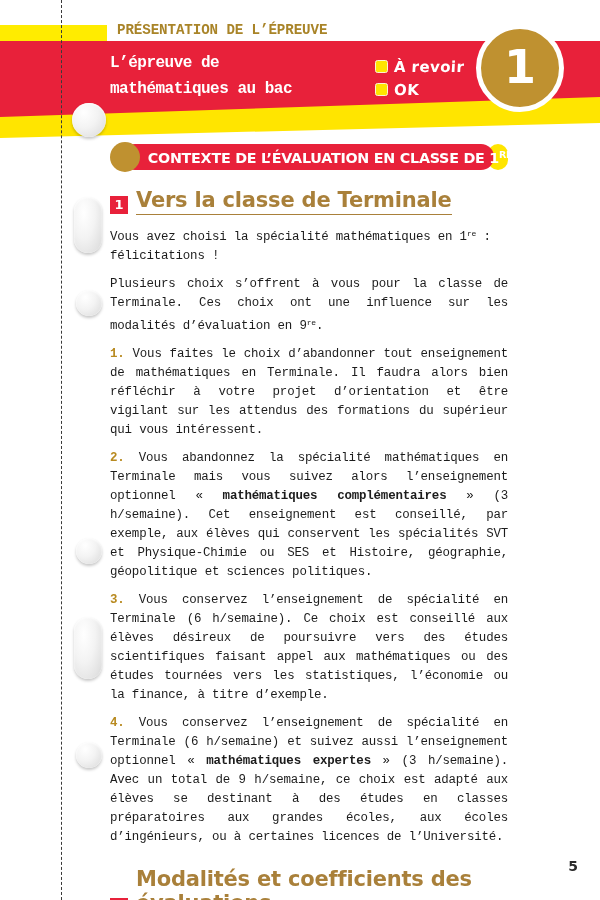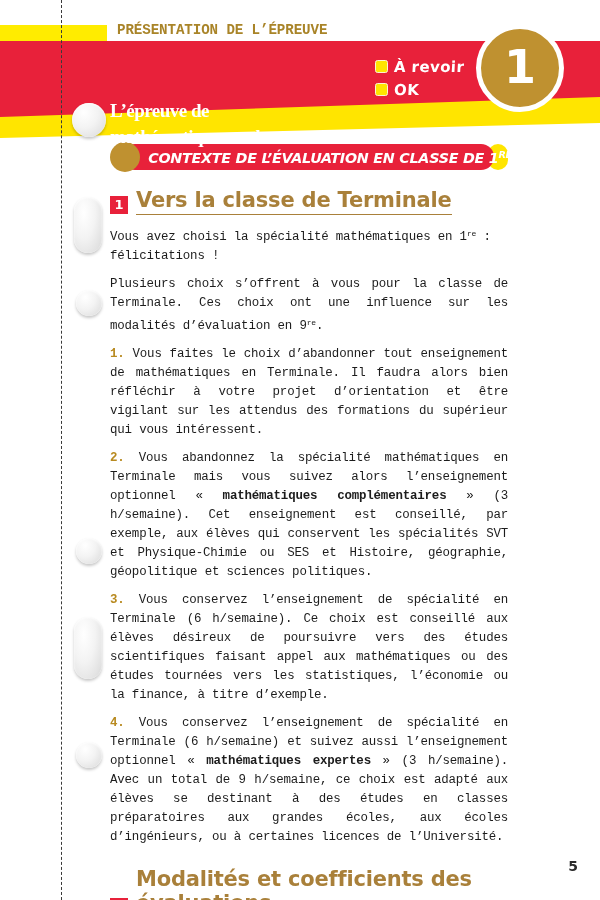--- a/index.html
+++ b/index.html
@@ -92,26 +92,25 @@
     color: #A98428;
     white-space: nowrap;
   }
 
   .banner-title {
     position: absolute;
     left: 110px;
     top: 50px;
     width: 265px;
     color: #ffffff;
-    font-family: Liberation Serif, serif;
-    font-weight: bold;
-    font-size: 19px;
+    font-family: Liberation Mono, monospace;
+    font-weight: bold;
+    font-size: 16px;
     line-height: 26px;
     letter-spacing: -0.5px;
-    margin-top: 48px;
   }
   .banner-title .l2 { display: block; }
 
   .checks {
     position: absolute;
     left: 375px;
     top: 56px;
     color: #ffffff;
   }
   .check-row {
@@ -177,21 +176,20 @@
     position: absolute;
     left: 110px;
     top: 142px;
     width: 398px;
   }
 
   .ctx-bar {
     position: relative;
     height: 30px;
     margin-bottom: 16px;
-    font-style: italic;
   }
   .ctx-pill {
     position: absolute;
     left: 12px;
     top: 2px;
     height: 26px;
     width: 372px;
     background: #E8213A;
     border-radius: 13px;
     display: flex;

